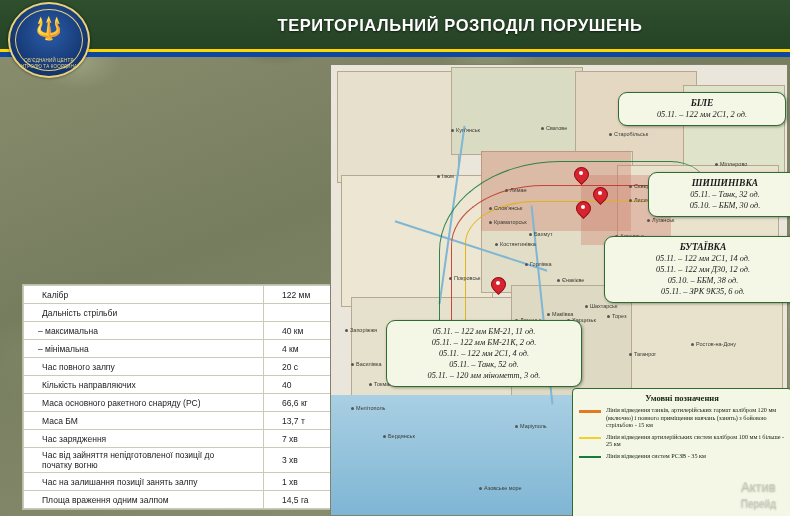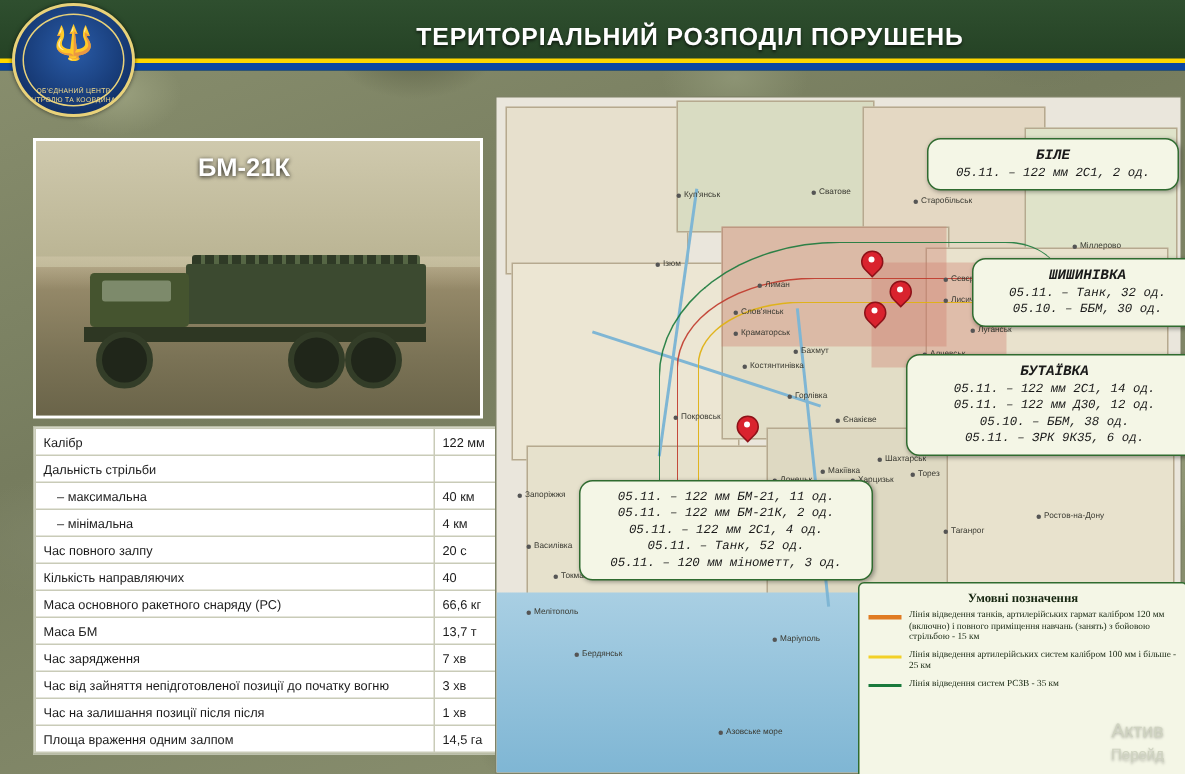--- a/index.html
+++ b/index.html
@@ -19,21 +19,21 @@
       radial-gradient(ellipse 90px 55px at 88% 4%, #6f755a 0%, rgba(111,117,90,0) 70%),
       radial-gradient(ellipse 120px 70px at 95% 60%, #9aa07e 0%, rgba(154,160,126,0) 70%),
       radial-gradient(ellipse 100px 60px at 5% 70%, #7d8366 0%, rgba(125,131,102,0) 70%),
       radial-gradient(ellipse 110px 60px at 50% 96%, #5e6347 0%, rgba(94,99,71,0) 70%),
       linear-gradient(160deg,#8a906f 0%, #767c5e 40%, #8f9574 100%);
   }
   .content{position:absolute;left:0;top:0;width:790px;height:516px;}
 
   
   .header-band{
-    position:absolute;left:0;top:0;width:790px;height:47px;
+    position:absolute;left:0;top:0;width:790px;height:57px;
     background:linear-gradient(180deg,#2f4f2f 0%, #234023 100%);
   }
   .header-band .stripe-y{position:absolute;left:0;bottom:5px;width:790px;height:3px;background:#ffd700;}
   .header-band .stripe-b{position:absolute;left:0;bottom:0px;width:790px;height:5px;background:#0d47a1;}
   .header-title{
     position:absolute;left:150px;top:16px;width:620px;text-align:center;
     color:#ffffff;font-size:16.5px;font-weight:bold;letter-spacing:.6px;
     text-shadow:0 1px 2px rgba(0,0,0,.6);
   }
   
@@ -89,21 +89,21 @@
     position:absolute;left:108px;top:8px;color:#ffffff;font-size:17px;font-weight:bold;
     text-shadow:0 1px 3px rgba(0,0,0,.85);
   }
 
   
   .spec{
     position:absolute;left:22px;top:284px;width:340px;
     background:#ffffff;border:1px solid #b9bda6;border-collapse:collapse;font-size:8.5px;color:#1b1b1b;
   }
   .spec table{border-collapse:collapse;width:340px;}
-  .spec td{border:1px solid #c9cbb8;padding:2px 5px;height:13px;}
+  .spec td{border:1px solid #c9cbb8;padding:2px 18px;height:13px;}
   .spec td.v{width:62px;text-align:left;}
   .spec td.ind{padding-left:14px;}
 
   
   .map{
     position:absolute;left:330px;top:64px;width:456px;height:450px;
     background:#eae6dc;border:1px solid #7e8266;overflow:hidden;
   }
   .sea{position:absolute;left:0;bottom:0;width:100%;height:120px;
     background:linear-gradient(180deg,#a9cfe3 0%, #7fb6d4 100%);}
@@ -151,21 +151,21 @@
   }
   .marker .pin{
     position:absolute;left:0;top:0;width:13px;height:13px;border-radius:50% 50% 50% 0;
     background:#d9232e;transform:rotate(-45deg);border:1px solid #8d1118;
   }
   .marker .dot{position:absolute;left:4.5px;top:4px;width:4px;height:4px;border-radius:50%;background:#ffffff;}
 
   
   .callout{
     position:absolute;background:#f4f6e6;border:1.6px solid #2f6b2f;border-radius:9px;
-    padding:5px 8px;font-family:Liberation Mono, monospace;color:#1a1a1a;
+    padding:5px 8px;font-family:Liberation Serif, serif;color:#1a1a1a;
     box-shadow:1px 1px 3px rgba(0,0,0,.35);
   }
   .callout .t{font-weight:bold;font-style:italic;text-align:center;font-size:9.5px;margin-bottom:1px;}
   .callout .l{font-style:italic;font-size:8.3px;line-height:11px;text-align:center;white-space:nowrap;}
   .c-bile{left:618px;top:92px;width:150px;}
   .c-shysh{left:648px;top:172px;width:136px;}
   .c-but{left:604px;top:236px;width:180px;}
   .c-tern{left:386px;top:320px;width:178px;}
 
   
@@ -198,36 +198,20 @@
     <div class="stripe-b"></div>
     <div class="header-title">ТЕРИТОРІАЛЬНИЙ РОЗПОДІЛ ПОРУШЕНЬ</div>
   </div>
 
   <div class="emblem">
     <div class="ring"></div>
     <div class="trident">🔱</div>
     <div class="txt">ОБ'ЄДНАНИЙ ЦЕНТР КОНТРОЛЮ ТА КООРДИНАЦІЇ</div>
   </div>
 
-  <div class="photo-panel">
-    <div class="sky"></div>
-    <div class="ground"></div>
-    <div class="dustline"></div>
-    <div class="truck">
-      <div class="tubes"></div>
-      <div class="body"></div>
-      <div class="cab"></div>
-      <div class="win"></div>
-      <div class="chassis"></div>
-      <div class="w w1"></div>
-      <div class="w w2"></div>
-      <div class="w w3"></div>
-    </div>
-    <div class="photo-label">БМ-21К</div>
-  </div>
 
   <div class="spec">
     <table>
       <tbody id="spec-body">
           <tr>
             <td>Калібр</td>
             <td class="v">122 мм</td>
           </tr>
           <tr>
             <td>Дальність стрільби</td>
@@ -259,21 +243,21 @@
           </tr>
           <tr>
             <td>Час зарядження</td>
             <td class="v">7 хв</td>
           </tr>
           <tr>
             <td>Час від зайняття непідготовленої позиції до початку вогню</td>
             <td class="v">3 хв</td>
           </tr>
           <tr>
-            <td>Час на залишання позиції після після</td>
+            <td>Час на залишання позиції занять залпу</td>
             <td class="v">1 хв</td>
           </tr>
           <tr>
             <td>Площа враження одним залпом</td>
             <td class="v">14,5 га</td>
           </tr>
         </tbody>
     </table>
   </div>
 

